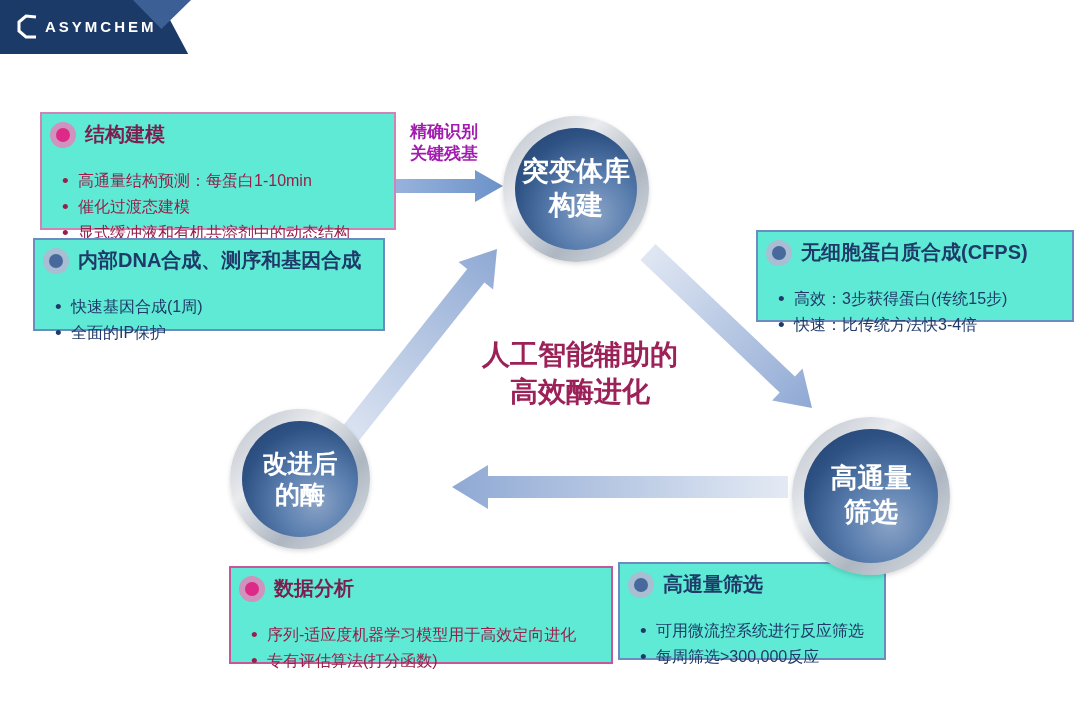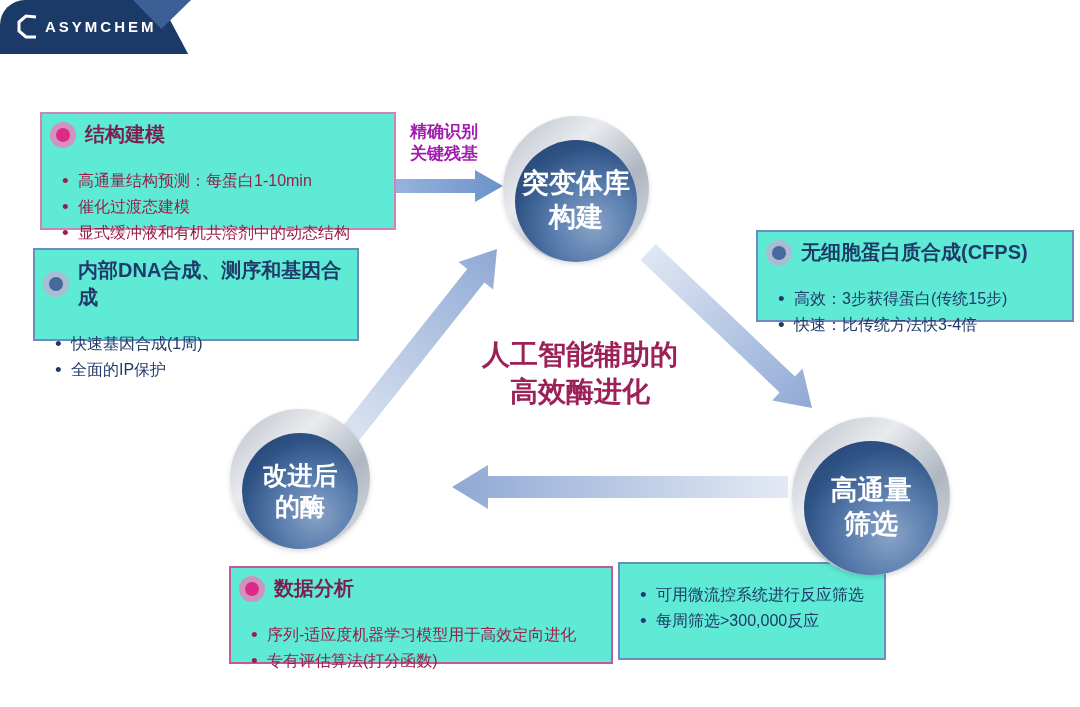--- a/index.html
+++ b/index.html
@@ -1,18 +1,18 @@
 <!DOCTYPE html>
 <html><head>
 <meta charset="utf-8">
 <style>
   html,body { margin:0; padding:0; background:#ffffff; }
   .canvas {
     position:relative; width:1080px; height:707px; overflow:hidden;
-    font-family:"Liberation Sans","DejaVu Sans",sans-serif; background:#ffffff;border-radius:25px;
+    font-family:"Liberation Sans","DejaVu Sans",sans-serif; background:#ffffff;
   }
 
   
   .banner {
     position:absolute; left:0; top:0; width:192px; height:54px;
     background:#1c3a67;
     clip-path:polygon(0 0, 83% 0, 98% 100%, 0 100%);
   }
   .banner-tri {
     position:absolute; left:133px; top:0; width:58px; height:29px;
@@ -44,21 +44,21 @@
 
   ul.bullets { margin:18px 0 0 0; padding:0 8px 0 36px; }
   ul.bullets li { list-style:none; position:relative; font-size:16px; line-height:26px; white-space:nowrap; }
   ul.bullets li::before { content:"•"; position:absolute; left:-16px; font-size:19px; }
   .pink-t ul.bullets li, .magenta-t ul.bullets li { color:#97204a; }
   .blue-t ul.bullets li { color:#1f3a68; }
 
   
   .node { position:absolute; border-radius:50%;
           background:linear-gradient(135deg,#b8bfc9 0%,#e9ebee 35%,#adb6c1 65%,#dfe2e6 100%);
-          display:flex; align-items:flex-end; justify-content:center;
+          display:flex; align-items:center; justify-content:center;
           box-shadow:0 2px 5px rgba(0,0,0,0.15); }
   .node-inner { width:calc(100% - 24px); height:calc(100% - 24px); border-radius:50%;
           background:radial-gradient(circle at 64% 70%, #8aa3c6 0%, #5c80b0 32%, #2e5284 68%, #223f6e 100%);
           display:flex; flex-direction:column; align-items:center; justify-content:center;
           color:#ffffff; font-weight:bold; text-align:center; }
   .node-inner .ln { line-height:1.25; }
 
   
   .arrow-label { position:absolute; left:396px; top:121px; width:96px; text-align:center;
                  color:#a21caf; font-weight:bold; font-size:17px; line-height:1.3; }
@@ -115,21 +115,21 @@
         </span>
       <span class="box-title">结构建模</span>
     </div>
     <ul class="bullets">
         <li>高通量结构预测：每蛋白1-10min</li>
         <li>催化过渡态建模</li>
         <li>显式缓冲液和有机共溶剂中的动态结构</li>
       </ul>
   </div>
 
-  <div class="box blue blue-t" style="left:33px; top:248px; width:326px; height:93px;">
+  <div class="box blue blue-t" style="left:33px; top:238px; width:352px; height:93px;">
     <div class="box-title-row">
       <span class="dot-icon blue">
           <span class="core"></span>
         </span>
       <span class="box-title">内部DNA合成、测序和基因合成</span>
     </div>
     <ul class="bullets">
         <li>快速基因合成(1周)</li>
         <li>全面的IP保护</li>
       </ul>
@@ -155,20 +155,26 @@
         </span>
       <span class="box-title">数据分析</span>
     </div>
     <ul class="bullets">
         <li>序列-适应度机器学习模型用于高效定向进化</li>
         <li>专有评估算法(打分函数)</li>
       </ul>
   </div>
 
   <div class="box blue blue-t" style="left:618px; top:562px; width:268px; height:98px;">
+    <div class="box-title-row">
+      <span class="dot-icon blue">
+          <span class="core"></span>
+        </span>
+      <span class="box-title">高通量筛选</span>
+    </div>
     <ul class="bullets">
         <li>可用微流控系统进行反应筛选</li>
         <li>每周筛选&gt;300,000反应</li>
       </ul>
   </div>
 
   <div class="node" style="left:503px; top:116px; width:146px; height:146px;">
     <div class="node-inner" style="font-size:27px;">
       <span class="ln">突变体库</span>
       <span class="ln">构建</span>

